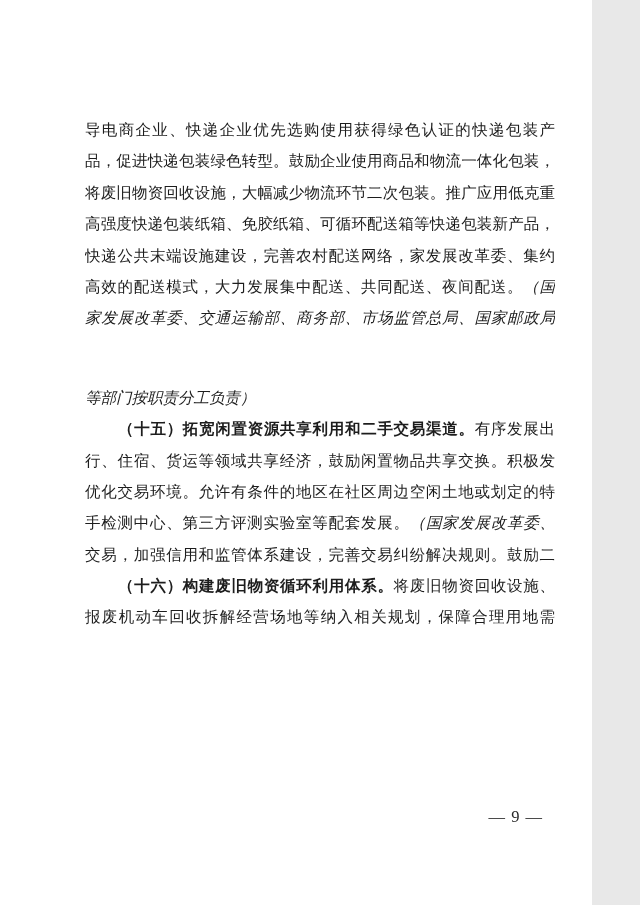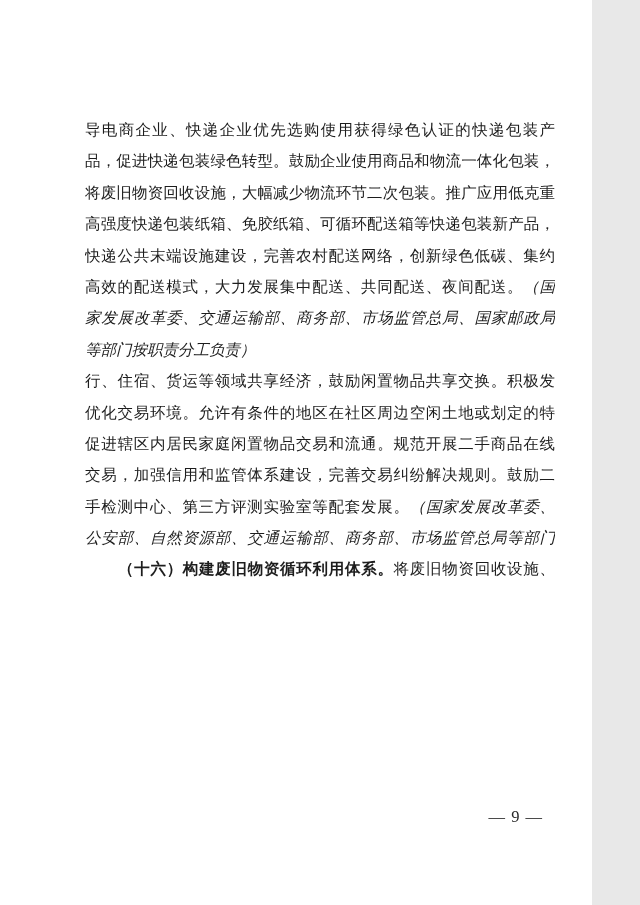--- a/index.html
+++ b/index.html
@@ -27,20 +27,21 @@
     line-height: 31.4px;
     font-size: 15.5px;
     text-align: justify;
     text-align-last: justify;
     white-space: nowrap;
     overflow: hidden;
   }
   .line.no-just {
     text-align: left;
     text-align-last: left;
+    margin-top: 48px;
   }
   .line.indent {
     padding-left: 33px;
   }
   .seg-normal {
     font-family: "Liberation Serif", "DejaVu Serif", serif;
     font-weight: 400;
     font-style: normal;
   }
   .seg-bold {
@@ -70,26 +71,26 @@
 </style>
 </head>
 <body>
 
 <div class="page">
   <div class="text-block">
       <div class="line"><span class="seg-normal">导电商企业、快递企业优先选购使用获得绿色认证的快递包装产</span></div>
       <div class="line"><span class="seg-normal">品，促进快递包装绿色转型。鼓励企业使用商品和物流一体化包装，</span></div>
       <div class="line"><span class="seg-normal">将废旧物资回收设施，大幅减少物流环节二次包装。推广应用低克重</span></div>
       <div class="line"><span class="seg-normal">高强度快递包装纸箱、免胶纸箱、可循环配送箱等快递包装新产品，</span></div>
-      <div class="line"><span class="seg-normal">快递公共末端设施建设，完善农村配送网络，创新绿色低碳、集约</span></div>
+      <div class="line"><span class="seg-normal">快递公共末端设施建设，完善农村配送网络，家发展改革委、集约</span></div>
       <div class="line"><span class="seg-normal">高效的配送模式，大力发展集中配送、共同配送、夜间配送。</span><span class="seg-kai">（国</span></div>
       <div class="line"><span class="seg-kai">家发展改革委、交通运输部、商务部、市场监管总局、国家邮政局</span></div>
       <div class="line no-just"><span class="seg-kai">等部门按职责分工负责）</span></div>
+      <div class="line indent"><span class="seg-bold">（十五）拓宽闲置资源共享利用和二手交易渠道。</span><span class="seg-normal">有序发展出</span></div>
       <div class="line"><span class="seg-normal">行、住宿、货运等领域共享经济，鼓励闲置物品共享交换。积极发</span></div>
       <div class="line"><span class="seg-normal">优化交易环境。允许有条件的地区在社区周边空闲土地或划定的特</span></div>
-      <div class="line"><span class="seg-normal">促进辖区内居民家庭闲置物品交易和流通。规范开展二手商品在线</span></div>
+      <div class="line"><span class="seg-normal">手检测中心、第三方评测实验室等配套发展。</span><span class="seg-kai">（国家发展改革委、</span></div>
       <div class="line"><span class="seg-normal">交易，加强信用和监管体系建设，完善交易纠纷解决规则。鼓励二</span></div>
-      <div class="line"><span class="seg-normal">手检测中心、第三方评测实验室等配套发展。</span><span class="seg-kai">（国家发展改革委、</span></div>
-      <div class="line"><span class="seg-kai">公安部、自然资源部、交通运输部、商务部、市场监管总局等部门</span></div>
       <div class="line indent"><span class="seg-bold">（十六）构建废旧物资循环利用体系。</span><span class="seg-normal">将废旧物资回收设施、</span></div>
+      <div class="line"><span class="seg-normal">报废机动车回收拆解经营场地等纳入相关规划，保障合理用地需</span></div>
     </div>
   <div class="page-number">— 9 —</div>
 </div>
 
 </body></html>

